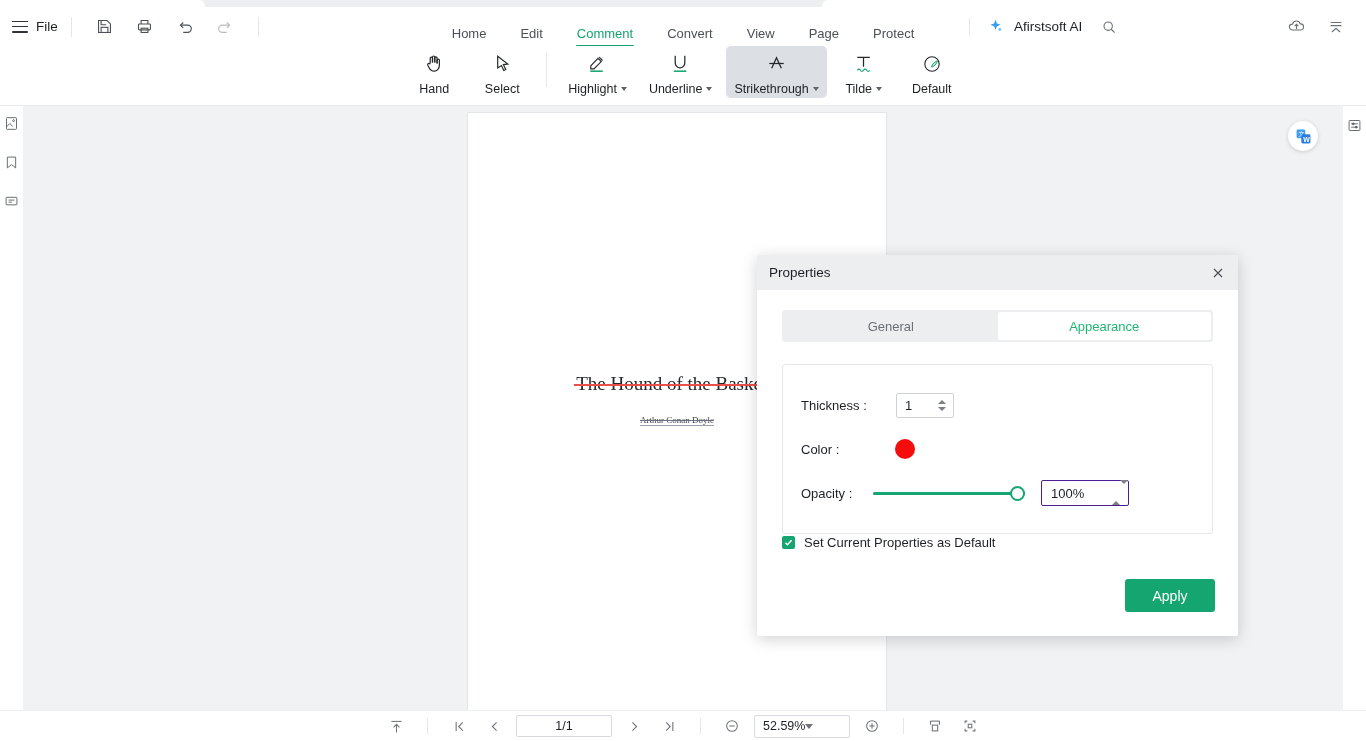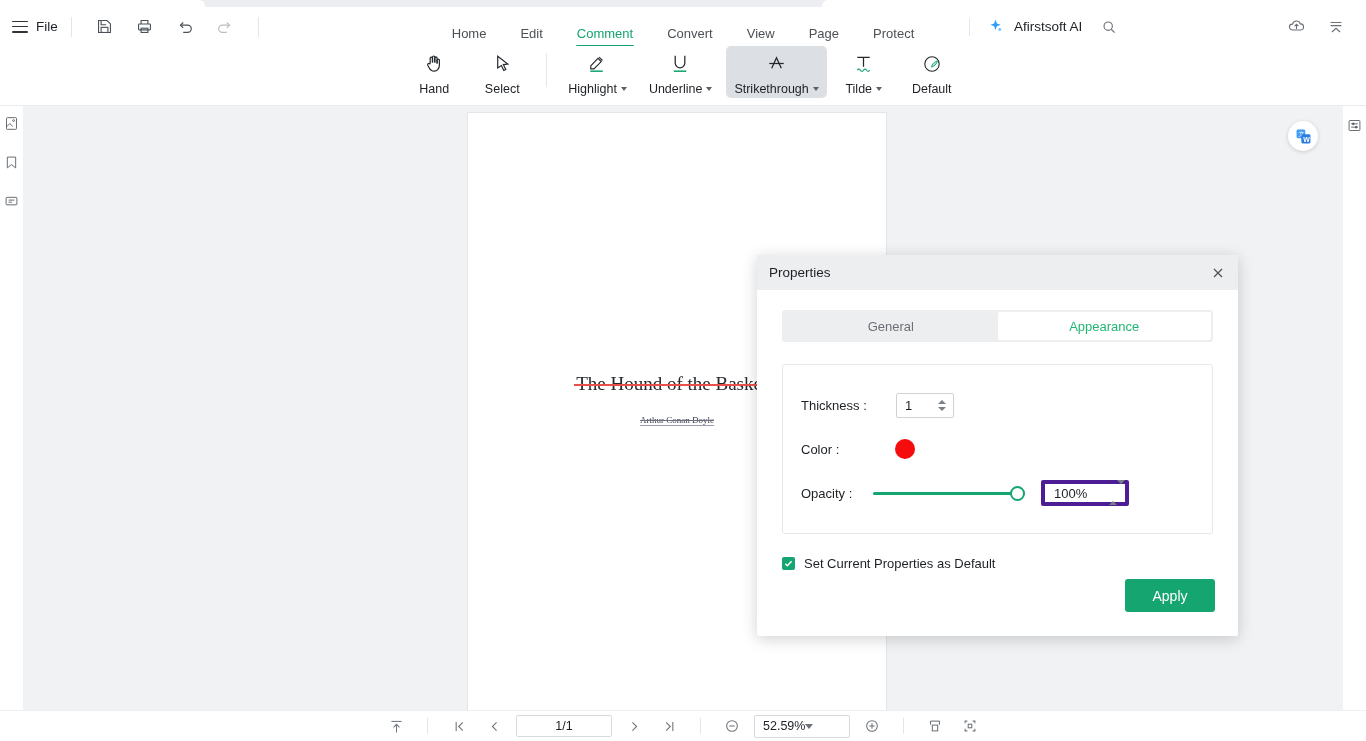--- a/index.html
+++ b/index.html
@@ -80,23 +80,23 @@
   .spin { width:58px; height:25px; border:1px solid #cfd3d8; border-radius:2px; display:flex; align-items:center; background:#fff; position:relative; }
   .spin .val { flex:1; text-align:left; padding-left:8px; font-size:13px; color:#1d2025; }
   .spin .arrows { width:18px; display:flex; flex-direction:column; align-items:center; justify-content:center; gap:3px; padding-right:4px;}
   .arr-up { width:0;height:0;border-left:4px solid transparent;border-right:4px solid transparent;border-bottom:4px solid #7b8086; }
   .arr-dn { width:0;height:0;border-left:4px solid transparent;border-right:4px solid transparent;border-top:4px solid #7b8086; }
   .swatch { width:20px; height:20px; border-radius:50%; margin-left:24px; cursor:pointer; }
   .slider { width:152px; height:18px; margin-left:2px; position:relative; display:flex; align-items:center; cursor:pointer;}
   .slider .track { position:absolute; left:0; right:0; height:3px; background:#d8dbdf; border-radius:2px; }
   .slider .fill { position:absolute; left:0; height:3px; background:#15a571; border-radius:2px; }
   .slider .knob { position:absolute; width:15px; height:15px; border-radius:50%; background:#fff; border:2.2px solid #15a571; }
-  .opacity-box { width:88px; height:26px; border:4px solid #4c1d95; border-radius:2px; display:flex; align-items:center; background:#fff; margin-left:16px;}
+  .opacity-box { width:88px; height:26px; border:1px solid #4c1d95; border-radius:2px; display:flex; align-items:center; background:#fff; margin-left:16px;}
   .opacity-box .val { flex:1; padding-left:9px; font-size:13px; color:#1d2025;}
-  .checkrow { display:flex; align-items:center; margin-top:22px; gap:9px; }
+  .checkrow { display:flex; align-items:center; margin-top:1px; gap:9px; }
   .chk { width:13px; height:13px; border-radius:2px; background:#15a571; display:flex; align-items:center; justify-content:center; cursor:pointer;}
   .chk svg { display:block; }
   .chk-lbl { font-size:13px; color:#1d2025; }
   .apply { position:absolute; right:23px; bottom:24px; width:90px; height:33px; background:#15a571; color:#fff; border:none; border-radius:3px; font-size:14px; font-family:"Liberation Sans",sans-serif; cursor:pointer; }
 
   
   .status { position:absolute; left:0; bottom:0; width:1366px; height:31px; background:#fff; display:flex; align-items:center; justify-content:center; gap:9px; border-top:1px solid #edeff1;}
   .sb-ico { width:26px; height:24px; display:flex; align-items:center; justify-content:center; cursor:pointer; color:#6f747a;}
   .sb-div { width:1px; height:16px; background:#e4e7ea; margin:0 9px; }
   .pagebox { width:96px; height:22px; border:1px solid #d6d9dd; border-radius:2px; display:flex; align-items:center; justify-content:center; font-size:12.5px; color:#1d2025; }

